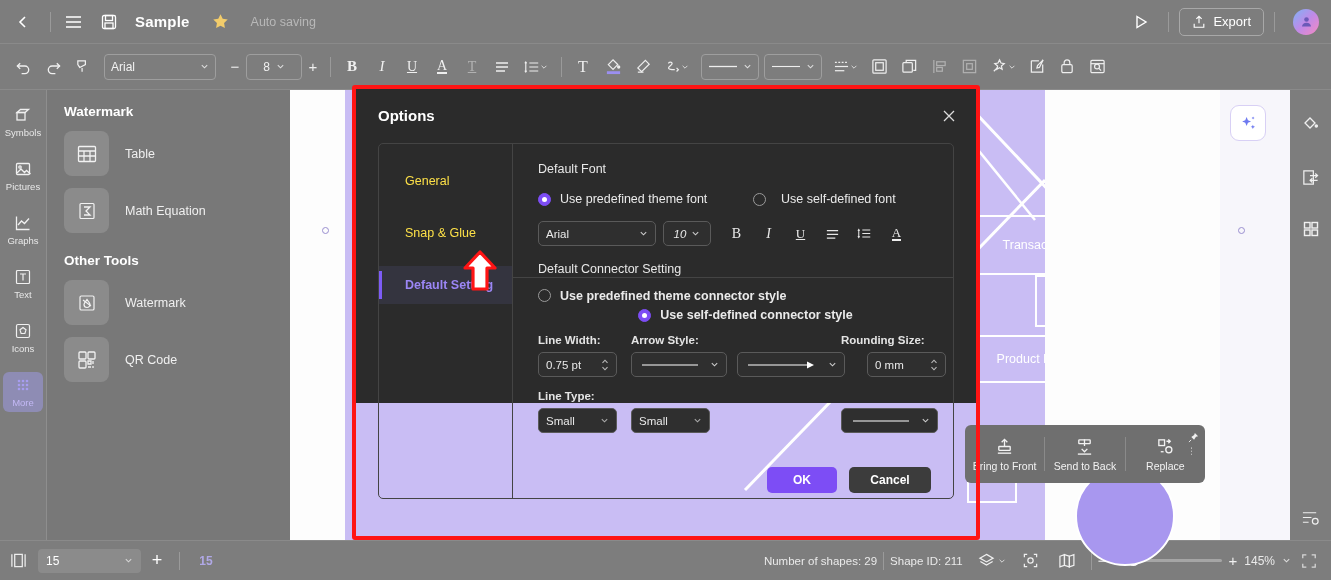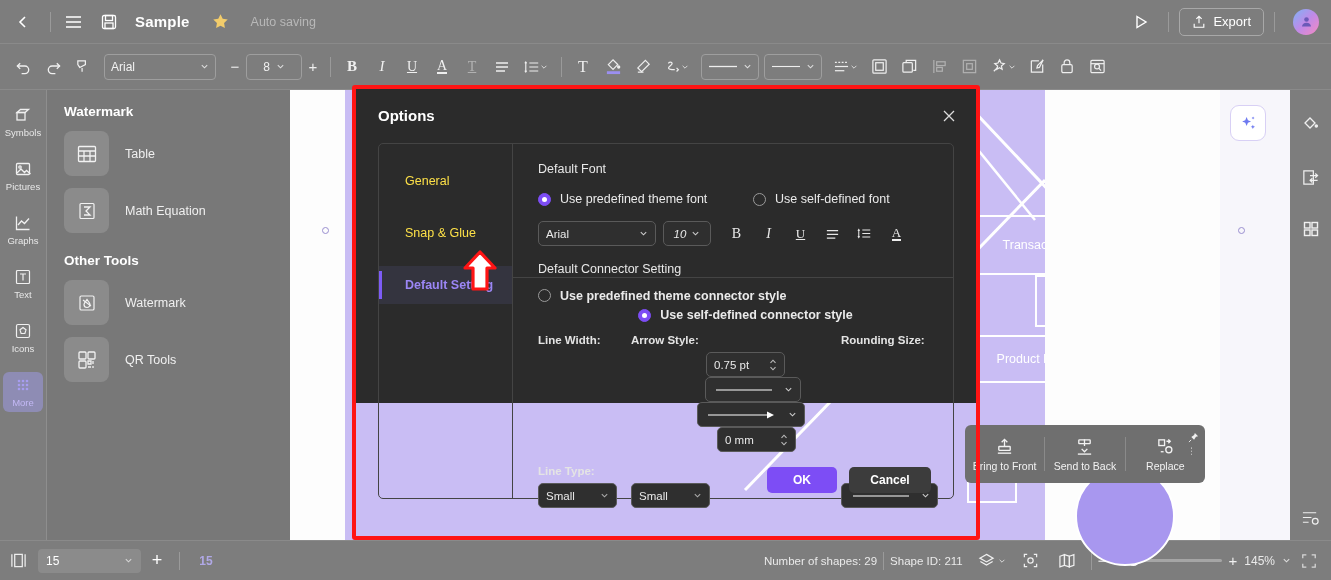--- a/index.html
+++ b/index.html
@@ -511,21 +511,21 @@
   <div class="panel-row">
     <div class="tile">
       <svg width="22" height="22" viewBox="0 0 22 22" fill="none" stroke="#f2f2f2" stroke-width="1.3">
         <rect x="3" y="3" width="7" height="7" rx="1"></rect>
           <rect x="12" y="3" width="7" height="7" rx="1"></rect>
         <rect x="3" y="12" width="7" height="7" rx="1"></rect>
           <path d="M12 12h3v3h-3z"></path>
           <path d="M17 12v3M17 17v2M12 18h3"></path>
       </svg>
     </div>
-    <span class="nm">QR Tools</span>
+    <span class="nm">QR Code</span>
   </div>
 </div>
 
 <div class="canvas">
   <div class="pg-white-l"></div>
   <div class="page">
     <svg width="700" height="480" style="position:absolute;left:0;top:0">
       <path d="M590 0 L760 180" stroke="#ffffff" stroke-width="3" fill="none"></path>
       <path d="M700 110 L400 420" stroke="#ffffff" stroke-width="3" fill="none"></path>
       <path d="M560 -10 L690 150" stroke="#ffffff" stroke-width="2.5" fill="none"></path>
@@ -719,21 +719,21 @@
     <div class="dlg-pane">
 
       <div style="padding:18px 0 0 25px;">
         <div class="sec-h">Default Font</div>
 
         <div style="display:flex; align-items:center; margin-top:16px;">
           <div style="display:flex; align-items:center; gap:9px; width:215px;">
             <span class="radio on"></span>
             <span class="rlabel">Use predefined theme font</span>
           </div>
-          <div style="display:flex; align-items:center; gap:9px;">
+          <div style="display:flex; align-items:center; gap:15px;">
             <span class="radio"></span>
             <span class="rlabel">Use self-defined font</span>
           </div>
         </div>
 
         <div style="display:flex; align-items:center; gap:7px; margin-top:15px;">
           <div class="dsel" style="width:118px;">
             <span class="v">Arial</span>
             <svg width="9" height="9" viewBox="0 0 10 10" fill="none" stroke="#ccc" stroke-width="1.2">
                 <path d="M2 3.5 5 6.5 8 3.5"></path>
@@ -784,21 +784,21 @@
           <span class="radio on"></span>
           <span class="rlabel" style="font-weight:bold;">Use self-defined connector style</span>
         </div>
 
         <div style="display:flex; margin-top:12px;">
           <div style="width:93px;" class="fld-lbl">Line Width:</div>
           <div style="width:210px;" class="fld-lbl">Arrow Style:</div>
           <div class="fld-lbl">Rounding Size:</div>
         </div>
 
-        <div style="display:flex; align-items:center; margin-top:6px; gap:0;flex-direction:column;">
+        <div style="display:flex; align-items:center; margin-top:6px; gap:0;">
           <div class="dsel" style="width:79px; justify-content:space-between;">
             <span>0.75 pt</span>
             <span class="spin">
               <svg width="8" height="5" viewBox="0 0 8 5" fill="none" stroke="#bbb" stroke-width="1.1">
                   <path d="M1.5 3.8 4 1.2 6.5 3.8"></path>
                 </svg>
               <svg width="8" height="5" viewBox="0 0 8 5" fill="none" stroke="#bbb" stroke-width="1.1">
                   <path d="M1.5 1.2 4 3.8 6.5 1.2"></path>
                 </svg>
             </span>

